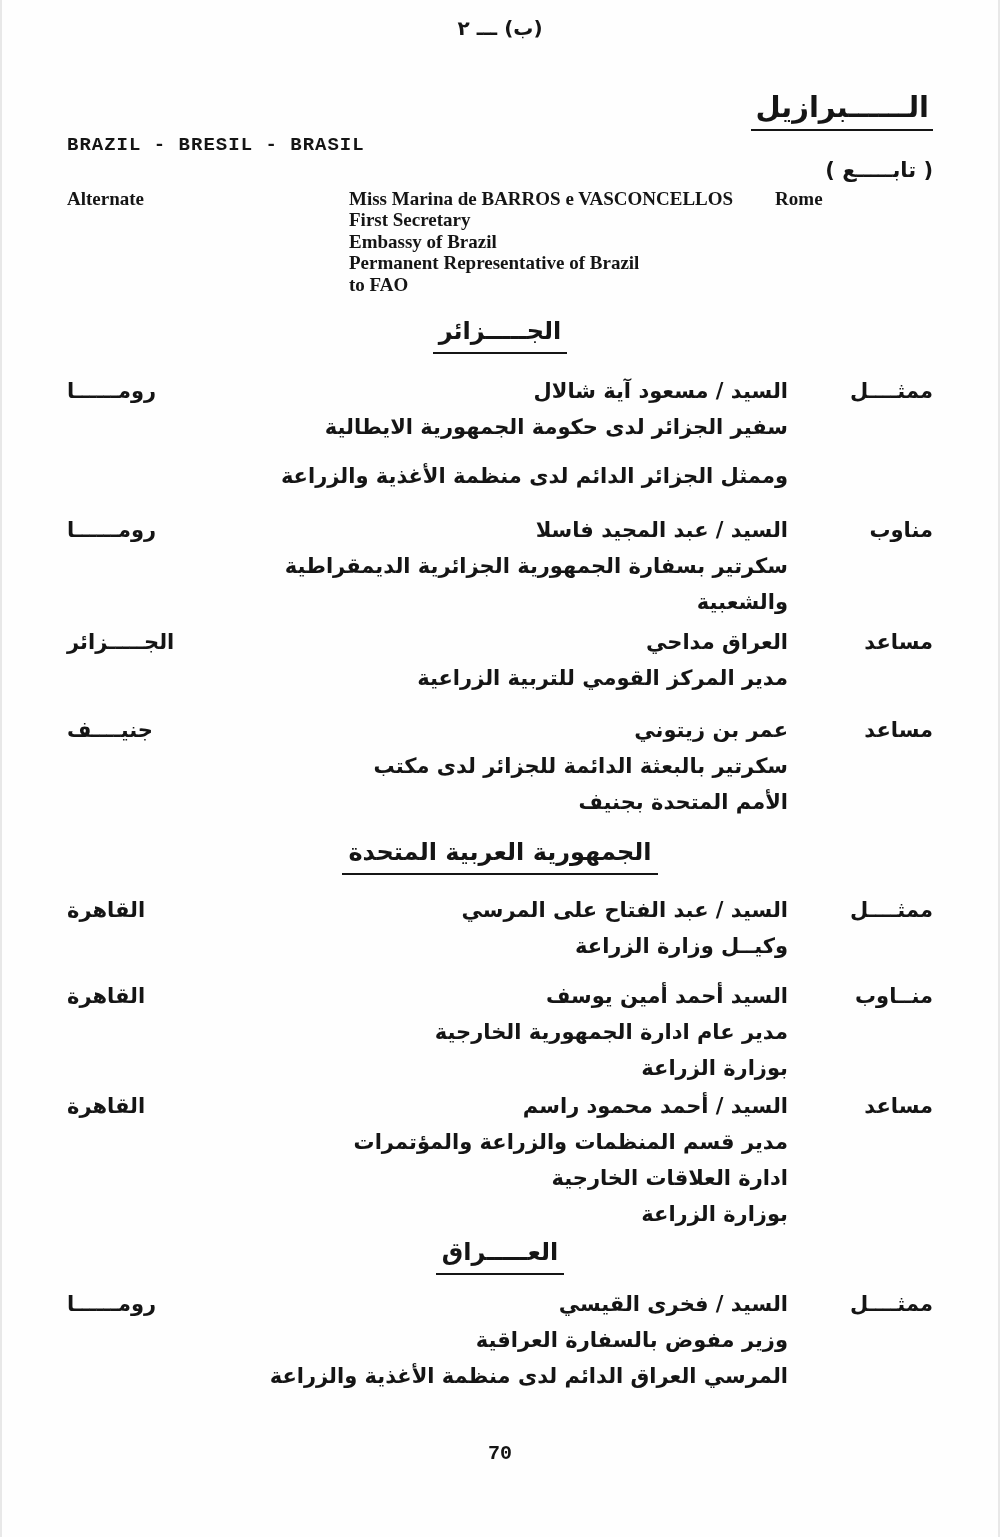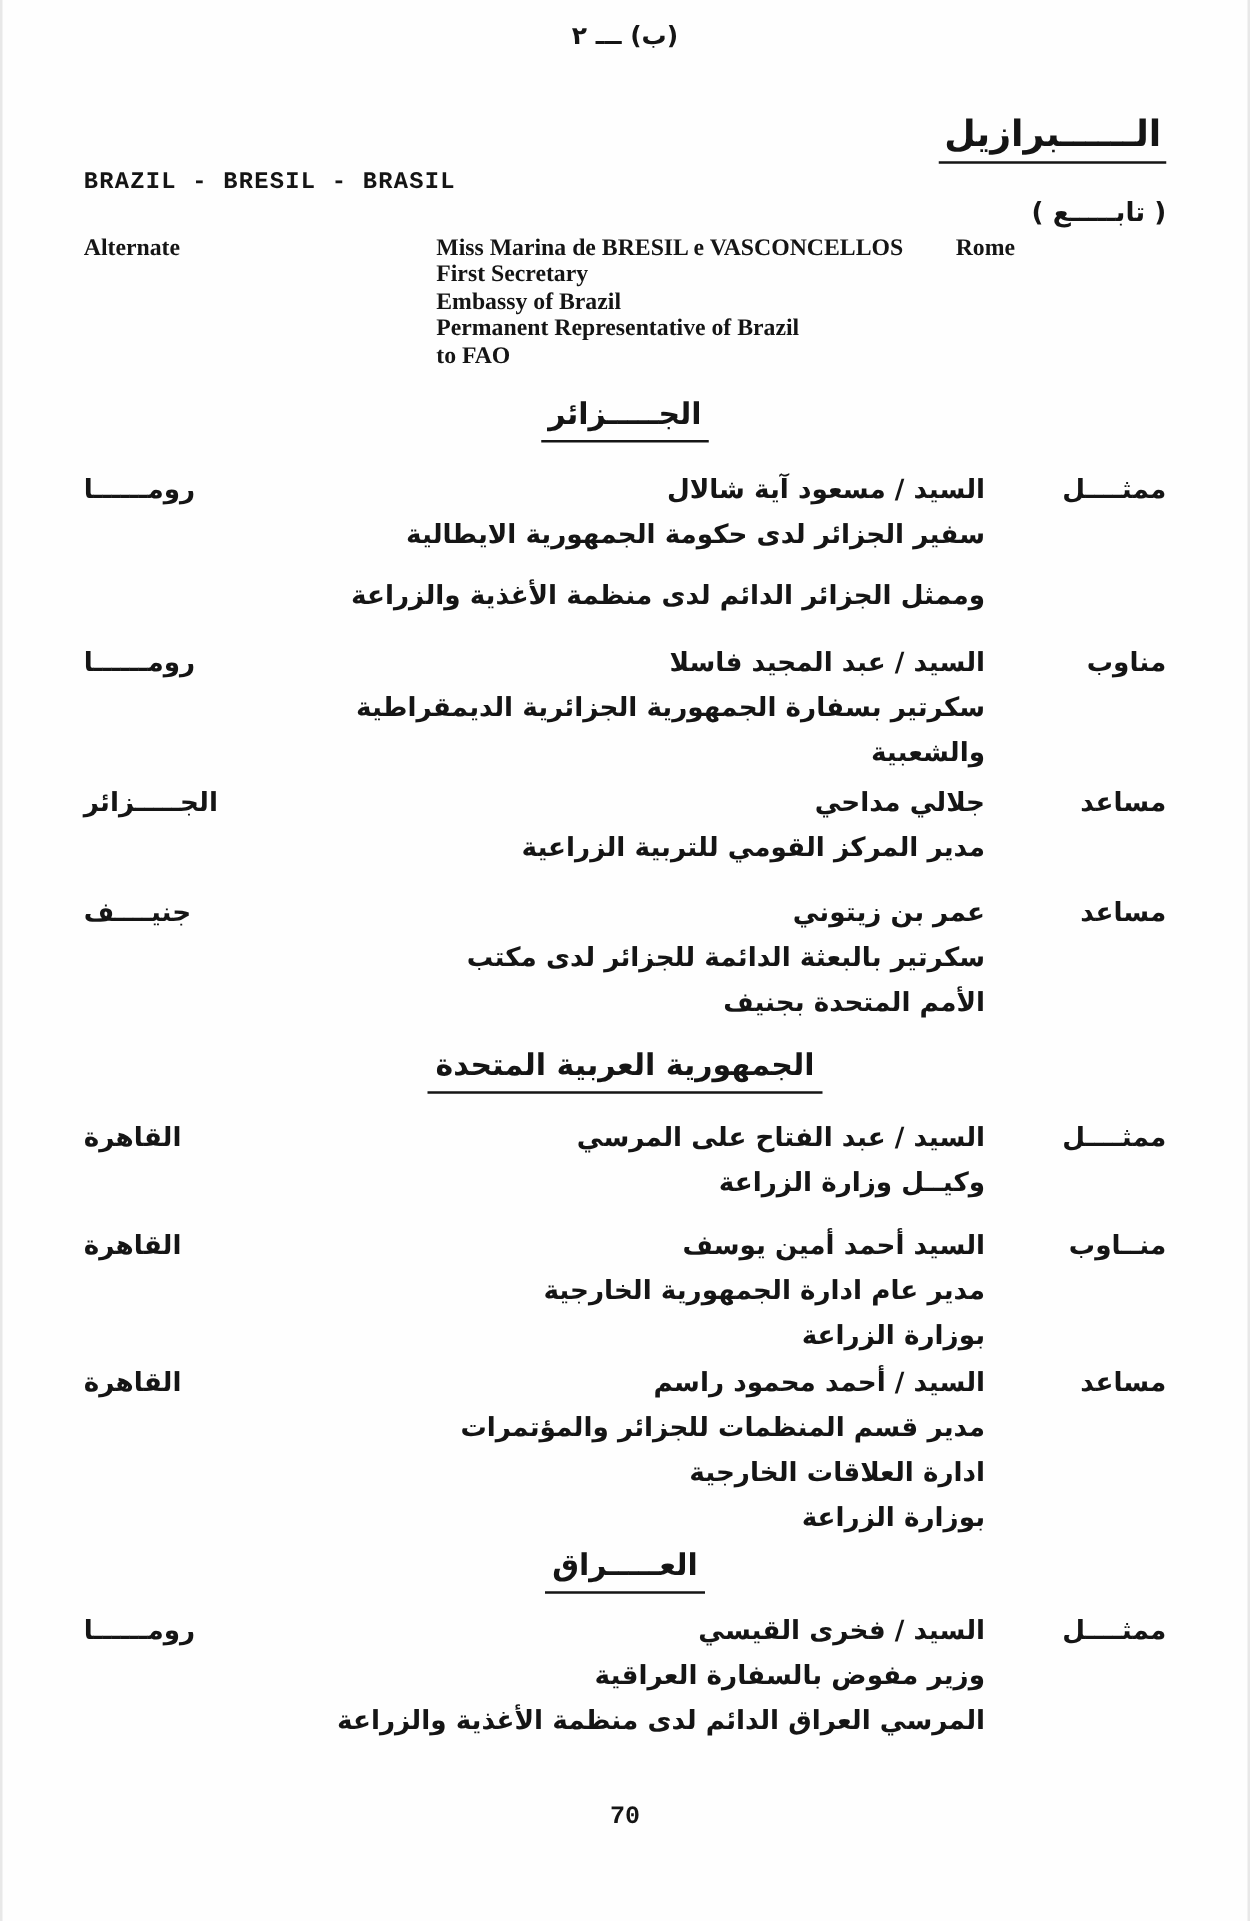--- a/index.html
+++ b/index.html
@@ -79,21 +79,21 @@
     <div class="title-ar" dir="rtl">
       <span class="underline">الــــــبرازيل</span>
     </div>
     <div class="title-latin">BRAZIL - BRESIL - BRASIL</div>
     <div class="title-cont" dir="rtl">( تابـــــع )</div>
   </div>
 
   <div class="english-block">
     <div class="eng-label">Alternate</div>
     <div class="eng-main">
-      <div><span>Miss Marina de BRESIL e VASCONCELLOS</span><span class="eng-city">Rome</span></div>
+      <div><span>Miss Marina de BARROS e VASCONCELLOS</span><span class="eng-city">Rome</span></div>
       <div>First Secretary</div>
       <div>Embassy of Brazil</div>
       <div>Permanent Representative of Brazil</div>
       <div>to FAO</div>
     </div>
   </div>
 
   <div class="section-heading" style="margin-top:22px">
     <span class="underline">الجـــــزائر</span>
   </div>
@@ -115,21 +115,21 @@
       <div>السيد / عبد المجيد فاسلا</div>
       <div>سكرتير بسفارة الجمهورية الجزائرية الديمقراطية</div>
       <div>والشعبية</div>
     </div>
     <div class="col-city">رومــــــا</div>
   </div>
 
   <div class="entry" style="margin-top:4px">
     <div class="col-role">مساعد</div>
     <div class="col-main">
-      <div>جلالي مداحي</div>
+      <div>العراق مداحي</div>
       <div>مدير المركز القومي للتربية الزراعية</div>
     </div>
     <div class="col-city">الجـــــزائر</div>
   </div>
 
   <div class="entry" style="margin-top:16px">
     <div class="col-role">مساعد</div>
     <div class="col-main">
       <div>عمر بن زيتوني</div>
       <div>سكرتير بالبعثة الدائمة للجزائر لدى مكتب</div>
@@ -158,21 +158,21 @@
       <div>مدير عام ادارة الجمهورية الخارجية</div>
       <div>بوزارة الزراعة</div>
     </div>
     <div class="col-city">القاهرة</div>
   </div>
 
   <div class="entry" style="margin-top:2px">
     <div class="col-role">مساعد</div>
     <div class="col-main">
       <div>السيد / أحمد محمود راسم</div>
-      <div>مدير قسم المنظمات للجزائر والمؤتمرات</div>
+      <div>مدير قسم المنظمات والزراعة والمؤتمرات</div>
       <div>ادارة العلاقات الخارجية</div>
       <div>بوزارة الزراعة</div>
     </div>
     <div class="col-city">القاهرة</div>
   </div>
 
   <div class="section-heading" style="margin-top:6px">
     <span class="underline">العـــــراق</span>
   </div>
 

